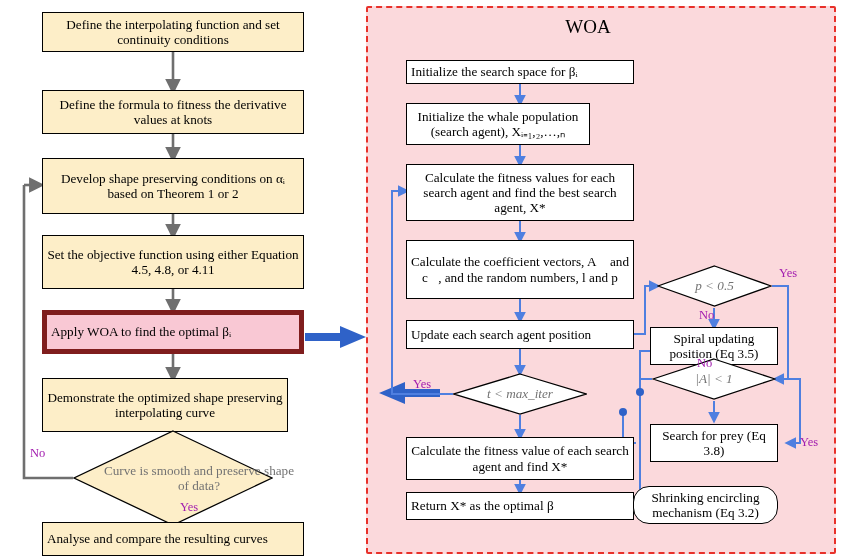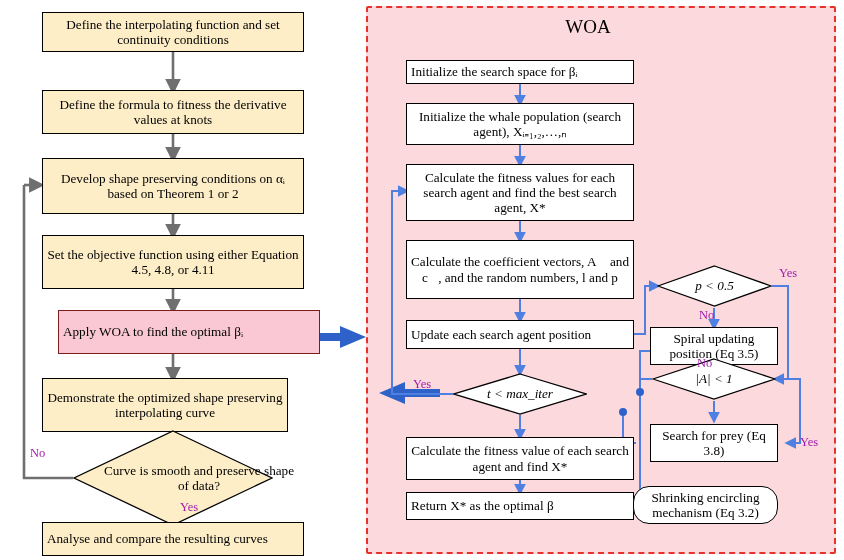--- a/index.html
+++ b/index.html
@@ -50,22 +50,21 @@
     line-height: 1.15;
     color: #000;
     padding: 2px 4px;
   }
   .box.yellow {
     background: #fdeec8;
     border: 1px solid #000;
   }
   .box.pink {
     background: #f9c8d4;
-    border: 1px solid #7f1d1d;
-    margin-left: 16px;
+    border: 5px solid #7f1d1d;
   }
   .box.white {
     background: #ffffff;
     border: 1px solid #000000;
   }
 
   
   .diamond-wrap {
     position: absolute;
   }
@@ -79,21 +78,21 @@
     left: 0;
     top: 0;
     width: 100%;
     height: 100%;
     display: flex;
     align-items: center;
     justify-content: center;
     text-align: center;
     font-size: 13.2px;
     line-height: 1.15;
-    color: #000000;
+    color: #737373;
     pointer-events: none;
   }
 
   
   #wires {
     position: absolute;
     left: 0;
     top: 0;
     width: 844px;
     height: 560px;
@@ -232,21 +231,21 @@
     <span>Analyse and compare the resulting curves</span>
   </div>
 
   <div class="edge-label" style="left:30px; top:446px;">No</div>
   <div class="edge-label" style="left:180px; top:500px;">Yes</div>
 
   <div class="box white" style="left:406px; top:60px; width:228px; height:24px;">
     <span>Initialize the search space for βᵢ</span>
   </div>
 
-  <div class="box white" style="left:406px; top:103px; width:228px; height:42px;">
+  <div class="box white" style="left:406px; top:103px; width:184px; height:42px;">
     <span>Initialize the whale population (search agent), Xᵢ₌₁,₂,…,ₙ</span>
   </div>
 
   <div class="box white" style="left:406px; top:164px; width:228px; height:57px;">
     <span>Calculate the fitness values for each search agent and find the best search agent, X*</span>
   </div>
 
   <div class="box white" style="left:406px; top:240px; width:228px; height:59px;">
     <span>Calculate the coefficient vectors, A⃗ and c⃗, and the random numbers, l and p</span>
   </div>

